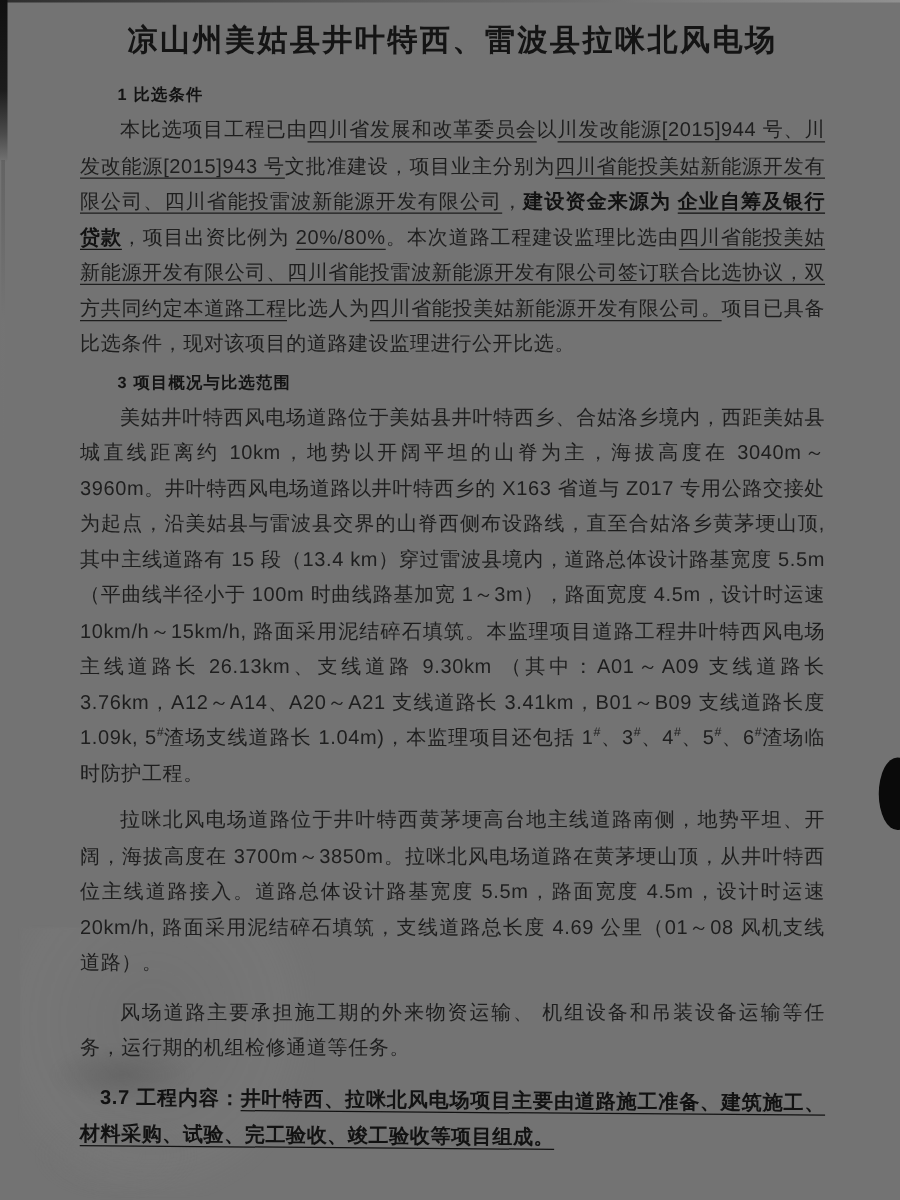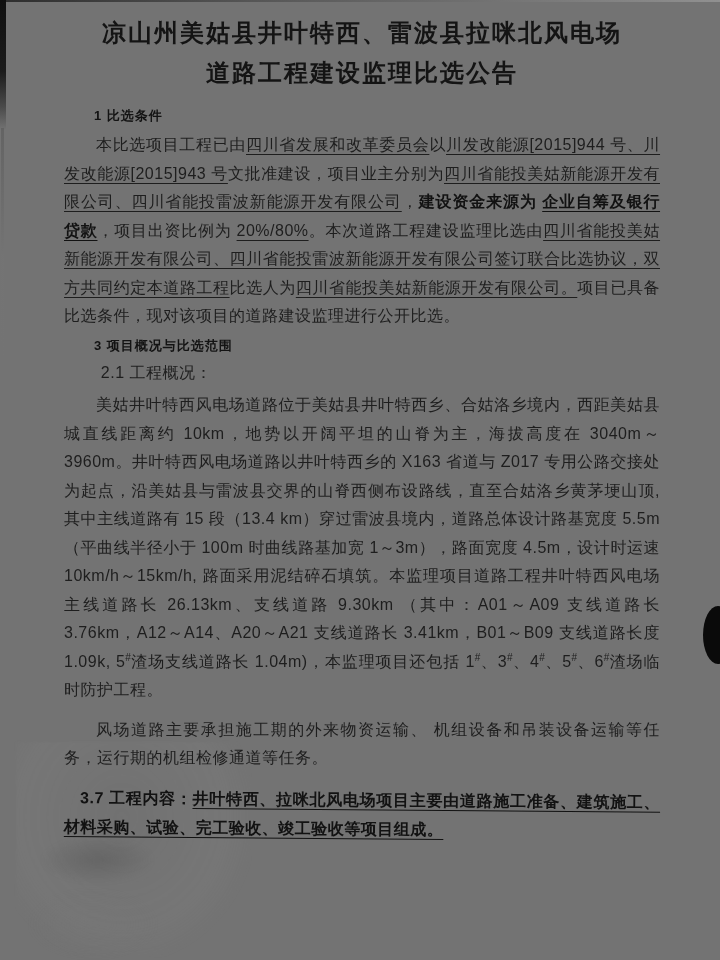--- a/index.html
+++ b/index.html
@@ -59,32 +59,31 @@
   <div class="edge-left-faint"></div>
   <div class="hole-right"></div>
   <div class="smudge-a"></div>
   <div class="smudge-b"></div>
   <div class="smudge-c"></div>
 
   <div class="content">
 
     <header>
       <div class="title">凉山州美姑县井叶特西、雷波县拉咪北风电场</div>
-      <div class="title">道路工程建设监理比选公告</div>
     </header>
 
     <h2 class="sec-heading">1 比选条件</h2>
 
     <p class="para"><span>本比选项目工程已由</span><span class="u">四川省发展和改革委员会</span><span>以</span><span class="u">川发改能源[2015]944 号、川发改能源[2015]943 号</span><span>文批准建设，项目业主分别为</span><span class="u">四川省能投美姑新能源开发有限公司、四川省能投雷波新能源开发有限公司</span><span>，</span><span class="b">建设资金来源为</span><span> </span><span class="u b">企业自筹及银行贷款</span><span>，项目出资比例为 </span><span class="u">20%/80%</span><span>。本次道路工程建设监理比选由</span><span class="u">四川省能投美姑新能源开发有限公司、四川省能投雷波新能源开发有限公司签订联合比选协议，双方共同约定本道路工程</span><span>比选人为</span><span class="u">四川省能投美姑新能源开发有限公司。</span><span>项目已具备比选条件，现对该项目的道路建设监理进行公开比选。</span></p>
 
     <h2 class="sec-heading second">3 项目概况与比选范围</h2>
 
-    <p class="para sub-label">2.1 工程概况：</p>
 
     <p class="para"><span>美姑井叶特西风电场道路位于美姑县井叶特西乡、合姑洛乡境内，西距美姑县城直线距离约 10km，地势以开阔平坦的山脊为主，海拔高度在 3040m～3960m。井叶特西风电场道路以井叶特西乡的 X163 省道与 Z017 专用公路交接处为起点，沿美姑县与雷波县交界的山脊西侧布设路线，直至合姑洛乡黄茅埂山顶, 其中主线道路有 15 段（13.4 km）穿过雷波县境内，道路总体设计路基宽度 5.5m（平曲线半径小于 100m 时曲线路基加宽 1～3m），路面宽度 4.5m，设计时运速 10km/h～15km/h, 路面采用泥结碎石填筑。本监理项目道路工程井叶特西风电场主线道路长 26.13km、支线道路 9.30km （其中：A01～A09 支线道路长 3.76km，A12～A14、A20～A21 支线道路长 3.41km，B01～B09 支线道路长度 1.09k, </span><span>5</span><span class="sup">#</span><span>渣场支线道路长 1.04m)，本监理项目还包括 </span><span>1</span><span class="sup">#</span><span>、</span><span>3</span><span class="sup">#</span><span>、</span><span>4</span><span class="sup">#</span><span>、</span><span>5</span><span class="sup">#</span><span>、</span><span>6</span><span class="sup">#</span><span>渣场临时防护工程。</span></p>
 
+    <p class="para gap8"><span>拉咪北风电场道路位于井叶特西黄茅埂高台地主线道路南侧，地势平坦、开阔，海拔高度在 3700m～3850m。拉咪北风电场道路在黄茅埂山顶，从井叶特西位主线道路接入。道路总体设计路基宽度 5.5m，路面宽度 4.5m，设计时运速 20km/h, 路面采用泥结碎石填筑，支线道路总长度 4.69 公里（01～08 风机支线道路）。</span></p>
 
     <p class="para gap10"><span>风场道路主要承担施工期的外来物资运输、 机组设备和吊装设备运输等任务，运行期的机组检修通道等任务。</span></p>
 
     <p class="para gap10 ind-sm tilt"><span class="b">3.7 工程内容：</span><span class="u b">井叶特西、拉咪北风电场项目主要由道路施工准备、建筑施工、材料采购、试验、完工验收、竣工验收等项目组成。</span></p>
 
   </div>
 </div>
 
 </body></html>

